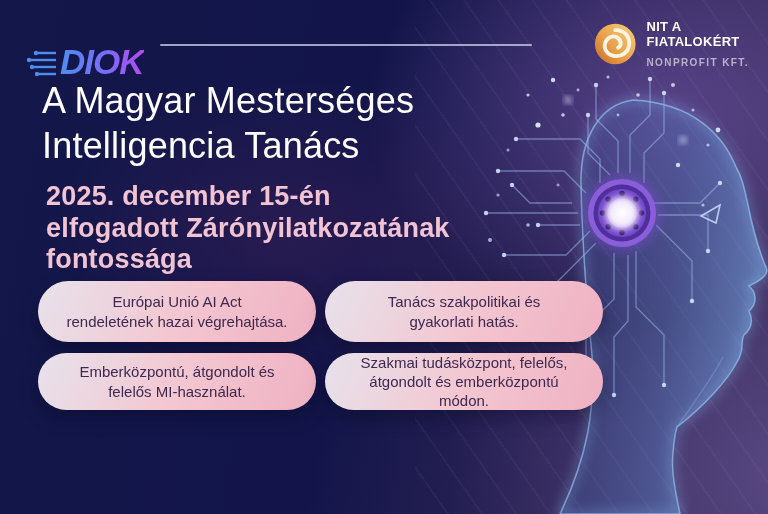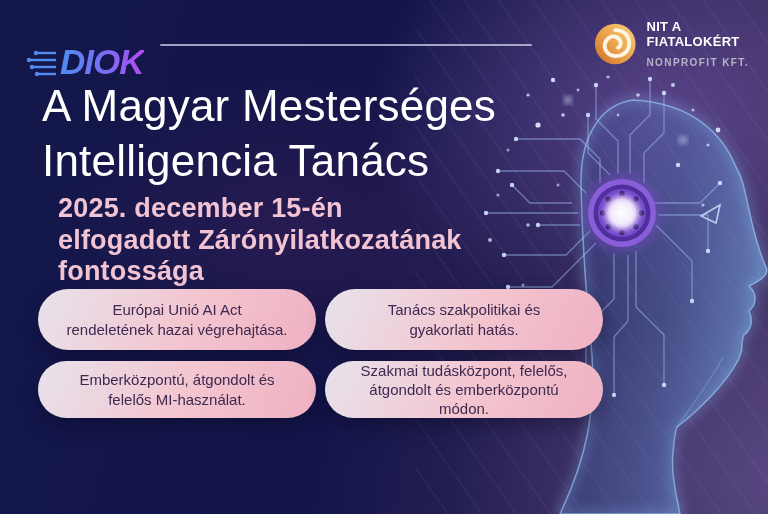--- a/index.html
+++ b/index.html
@@ -26,31 +26,31 @@
     -webkit-background-clip:text; background-clip:text; color:transparent;
   }
   .divider{position:absolute; left:160px; top:44px; width:372px; height:2px; background:rgba(195,198,228,0.8); border-radius:1px;}
   .partner{position:absolute; left:594px; top:19px; display:flex; align-items:center; gap:10px;}
   .partner-text{display:flex; flex-direction:column; gap:8px;}
   .partner-name{font-size:13px; font-weight:700; color:#ffffff; letter-spacing:0.3px;}
   .partner-type{font-size:10px; font-weight:600; color:#b9b2c9; letter-spacing:1.4px;}
   
   .title{
     position:absolute; left:42px; top:78px; margin:0; width:500px;
-    font-size:44px; line-height:1.26; font-weight:500; color:#ffffff;
+    font-size:36px; line-height:1.26; font-weight:500; color:#ffffff;
     white-space:pre-line; letter-spacing:0.2px; z-index:4;
   }
   .subtitle{
-    position:absolute; left:42px; top:177px; margin:16px; width:500px;
+    position:absolute; left:42px; top:177px; margin:4px; width:500px;
     font-size:27px; line-height:1.17; font-weight:700; color:#f2c3d3;
     white-space:pre-line; letter-spacing:0.2px; z-index:4;
   }
   
   .cards{
-    position:absolute; left:38px; top:289px; z-index:5;
+    position:absolute; left:38px; top:281px; z-index:5;
     display:grid; grid-template-columns:278px 278px; column-gap:9px;
     grid-template-rows:61px 57px 74px; row-gap:11px;
   }
   .card{
     display:flex; align-items:center; justify-content:center; text-align:center;
     border-radius:34px; padding:0 18px; box-sizing:border-box;
     background:linear-gradient(115deg,#e7e2eb 0%,#f3c6d0 52%,#efb1c2 100%);
     box-shadow:0 8px 18px rgba(5,5,25,0.35);
   }
   .card p{margin:0; font-size:15px; line-height:1.27; color:#3e2950; font-weight:500; white-space:pre-line;}

